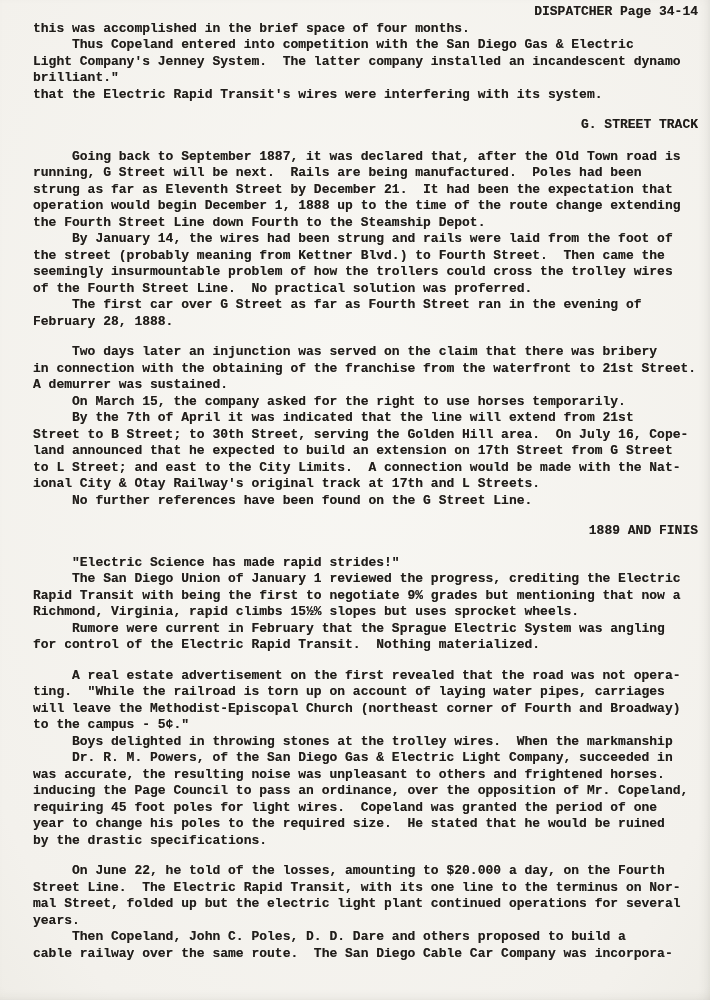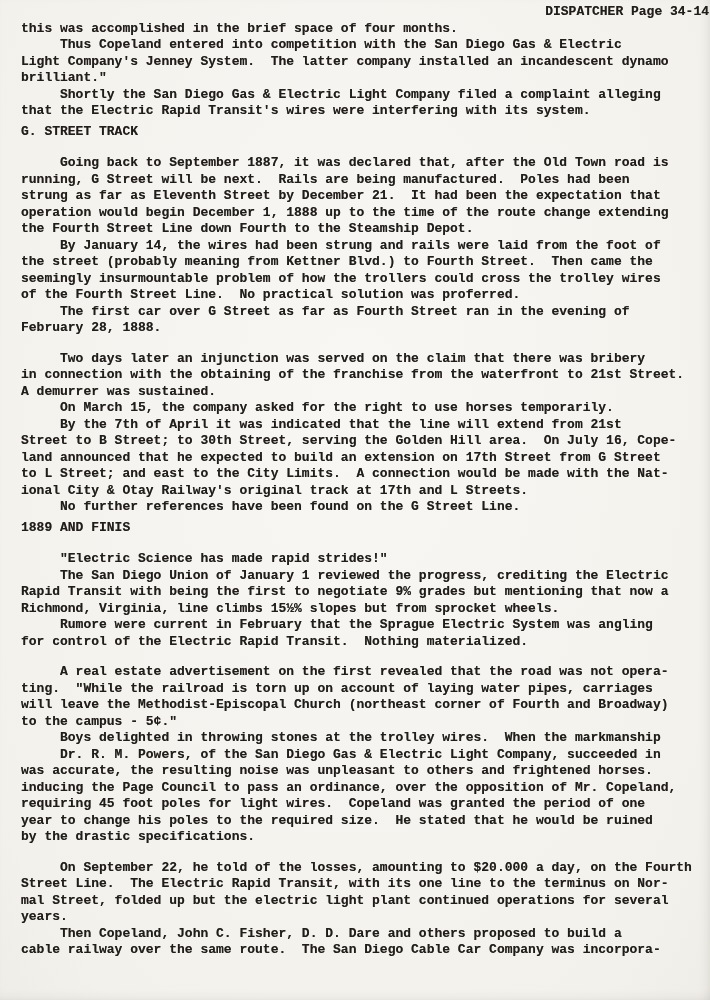--- a/index.html
+++ b/index.html
@@ -5,61 +5,61 @@
   html, body {
     margin: 0;
     padding: 0;
     background: #e9e8e4;
   }
   .page {
     position: relative;
     width: 710px;
     height: 1000px;
     box-sizing: border-box;
-    padding: 4px 1px 0 21px;
+    padding: 4px 12px 0 21px;
     background: radial-gradient(ellipse at 50% 40%, #f8f7f3 0%, #f3f1ec 85%, #efede7 100%);
     box-shadow: inset -8px 0 14px -10px rgba(60,55,45,0.18), inset 0 -8px 14px -10px rgba(60,55,45,0.12);
     font-family: "Liberation Mono", "DejaVu Sans Mono", monospace;
     font-size: 13px;
     line-height: 16.5px;
     font-weight: 700;
     color: #201d1a;
     text-shadow: 0 0 0.5px rgba(32,29,26,0.55);
     overflow: hidden;
   }
   .header-line {
     text-align: right;
     white-space: pre;
     height: 16.5px;
   }
   .line {
     white-space: pre;
     height: 16.5px;
+    margin-left: 12px;
   }
   .heading {
-    text-align: left;
+    text-align: right;
     white-space: pre;
     height: 16.5px;
-    margin: 4px 0 15px 0;
+    margin: 14px 0 15px 0;
   }
   .para-spacer {
     height: 14px;
   }
 </style>
 </head>
 <body>
 
 <div class="page" style="color: rgb(32, 29, 26);">
   <div class="header-line">DISPATCHER Page 34-14</div>
   <div>
       <div class="line">this was accomplished in the brief space of four months.</div>
       <div class="line">     Thus Copeland entered into competition with the San Diego Gas &amp; Electric</div>
       <div class="line">Light Company's Jenney System.  The latter company installed an incandescent dynamo</div>
       <div class="line">brilliant."</div>
-      <div class="line">     Shortly the San Diego Gas &amp; Electric Light Company filed a complaint alleging</div>
       <div class="line">that the Electric Rapid Transit's wires were interfering with its system.</div>
       <div class="heading">G. STREET TRACK</div>
       <div class="line">     Going back to September 1887, it was declared that, after the Old Town road is</div>
       <div class="line">running, G Street will be next.  Rails are being manufactured.  Poles had been</div>
       <div class="line">strung as far as Eleventh Street by December 21.  It had been the expectation that</div>
       <div class="line">operation would begin December 1, 1888 up to the time of the route change extending</div>
       <div class="line">the Fourth Street Line down Fourth to the Steamship Depot.</div>
       <div class="line">     By January 14, the wires had been strung and rails were laid from the foot of</div>
       <div class="line">the street (probably meaning from Kettner Blvd.) to Fourth Street.  Then came the</div>
       <div class="line">seemingly insurmountable problem of how the trollers could cross the trolley wires</div>
@@ -74,36 +74,36 @@
       <div class="line">     By the 7th of April it was indicated that the line will extend from 21st</div>
       <div class="line">Street to B Street; to 30th Street, serving the Golden Hill area.  On July 16, Cope-</div>
       <div class="line">land announced that he expected to build an extension on 17th Street from G Street</div>
       <div class="line">to L Street; and east to the City Limits.  A connection would be made with the Nat-</div>
       <div class="line">ional City &amp; Otay Railway's original track at 17th and L Streets.</div>
       <div class="line">     No further references have been found on the G Street Line.</div>
       <div class="heading">1889 AND FINIS</div>
       <div class="line">     "Electric Science has made rapid strides!"</div>
       <div class="line">     The San Diego Union of January 1 reviewed the progress, crediting the Electric</div>
       <div class="line">Rapid Transit with being the first to negotiate 9% grades but mentioning that now a</div>
-      <div class="line">Richmond, Virginia, line climbs 15½% slopes but from sprocket wheels.</div>
+      <div class="line">Richmond, Virginia, rapid climbs 15½% slopes but uses sprocket wheels.</div>
       <div class="line">     Rumore were current in February that the Sprague Electric System was angling</div>
       <div class="line">for control of the Electric Rapid Transit.  Nothing materialized.</div>
       <div class="para-spacer"></div>
       <div class="line">     A real estate advertisement on the first revealed that the road was not opera-</div>
       <div class="line">ting.  "While the railroad is torn up on account of laying water pipes, carriages</div>
       <div class="line">will leave the Methodist-Episcopal Church (northeast corner of Fourth and Broadway)</div>
       <div class="line">to the campus - 5¢."</div>
       <div class="line">     Boys delighted in throwing stones at the trolley wires.  When the markmanship</div>
       <div class="line">     Dr. R. M. Powers, of the San Diego Gas &amp; Electric Light Company, succeeded in</div>
       <div class="line">was accurate, the resulting noise was unpleasant to others and frightened horses.</div>
       <div class="line">inducing the Page Council to pass an ordinance, over the opposition of Mr. Copeland,</div>
       <div class="line">requiring 45 foot poles for light wires.  Copeland was granted the period of one</div>
       <div class="line">year to change his poles to the required size.  He stated that he would be ruined</div>
       <div class="line">by the drastic specifications.</div>
       <div class="para-spacer"></div>
-      <div class="line">     On September 22, he told of the losses, amounting to $20.000 a day, on the Fourth</div>
+      <div class="line">     On June 22, he told of the losses, amounting to $20.000 a day, on the Fourth</div>
       <div class="line">Street Line.  The Electric Rapid Transit, with its one line to the terminus on Nor-</div>
       <div class="line">mal Street, folded up but the electric light plant continued operations for several</div>
       <div class="line">years.</div>
-      <div class="line">     Then Copeland, John C. Fisher, D. D. Dare and others proposed to build a</div>
+      <div class="line">     Then Copeland, John C. Poles, D. D. Dare and others proposed to build a</div>
       <div class="line">cable railway over the same route.  The San Diego Cable Car Company was incorpora-</div>
     </div>
 </div>
 
 </body></html>

